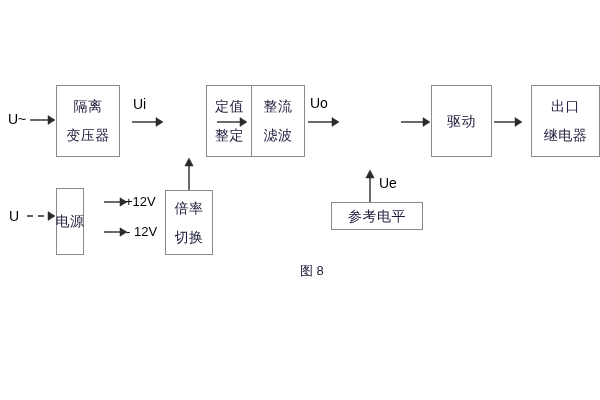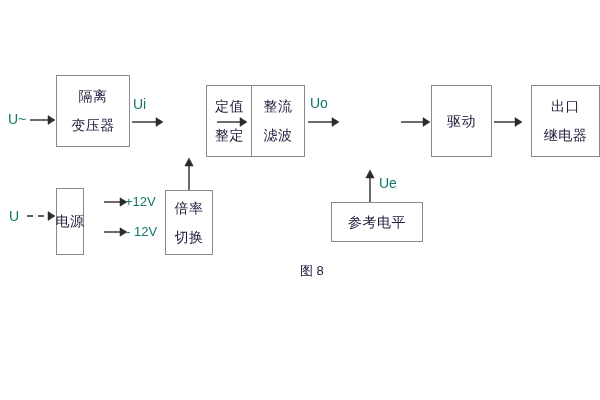--- a/index.html
+++ b/index.html
@@ -41,21 +41,21 @@
   .block .line + .line {
     margin-top: 14px;
   }
   .block.single .line {
     margin-top: 0;
   }
 
   
   .label {
     position: absolute;
-    color: #0f766e;
+    color: #000000;
     font-size: 14px;
     white-space: nowrap;
     line-height: 1;
   }
   .label.small {
     font-size: 13px;
   }
   .caption {
     position: absolute;
     color: #1b1b3a;
@@ -84,21 +84,21 @@
 
   <div class="label" style="left:8px; top:112px;">U~</div>
 
   <div class="conn" style="left:30px; top:114px;">
     <svg width="26" height="12" viewBox="0 0 26 12">
       <line x1="0" y1="6" x2="18" y2="6" stroke-width="1.4"></line>
       <path d="M18 1.6 L25 6 L18 10.4 Z" fill="#2b2b2b" stroke-width="0.5"></path>
     </svg>
   </div>
 
-  <div class="block" style="left:56px; top:75px; width:74px; height:72px;">
+  <div class="block" style="left:56px; top:85px; width:64px; height:72px;">
     <span class="line">隔离</span>
     <span class="line">变压器</span>
   </div>
 
   <div class="label" style="left:133px; top:97px;">Ui</div>
 
   <div class="conn" style="left:132px; top:116px;">
     <svg width="32" height="12" viewBox="0 0 32 12">
       <line x1="0" y1="6" x2="24" y2="6" stroke-width="1.4"></line>
       <path d="M24 1.6 L31 6 L24 10.4 Z" fill="#2b2b2b" stroke-width="0.5"></path>
@@ -189,21 +189,21 @@
     <span class="line">切换</span>
   </div>
 
   <div class="conn" style="left:183px; top:158px;">
     <svg width="12" height="33" viewBox="0 0 12 33">
       <line x1="6" y1="32" x2="6" y2="8" stroke-width="1.4"></line>
       <path d="M1.8 8 L6 0 L10.2 8 Z" fill="#2b2b2b" stroke-width="0.5"></path>
     </svg>
   </div>
 
-  <div class="block single" style="left:331px; top:202px; width:92px; height:40px;">
+  <div class="block single" style="left:331px; top:202px; width:92px; height:28px;">
     <span class="line">参考电平</span>
   </div>
 
   <div class="conn" style="left:364px; top:170px;">
     <svg width="12" height="33" viewBox="0 0 12 33">
       <line x1="6" y1="32" x2="6" y2="8" stroke-width="1.4"></line>
       <path d="M1.8 8 L6 0 L10.2 8 Z" fill="#2b2b2b" stroke-width="0.5"></path>
     </svg>
   </div>
   <div class="label" style="left:379px; top:176px;">Ue</div>

